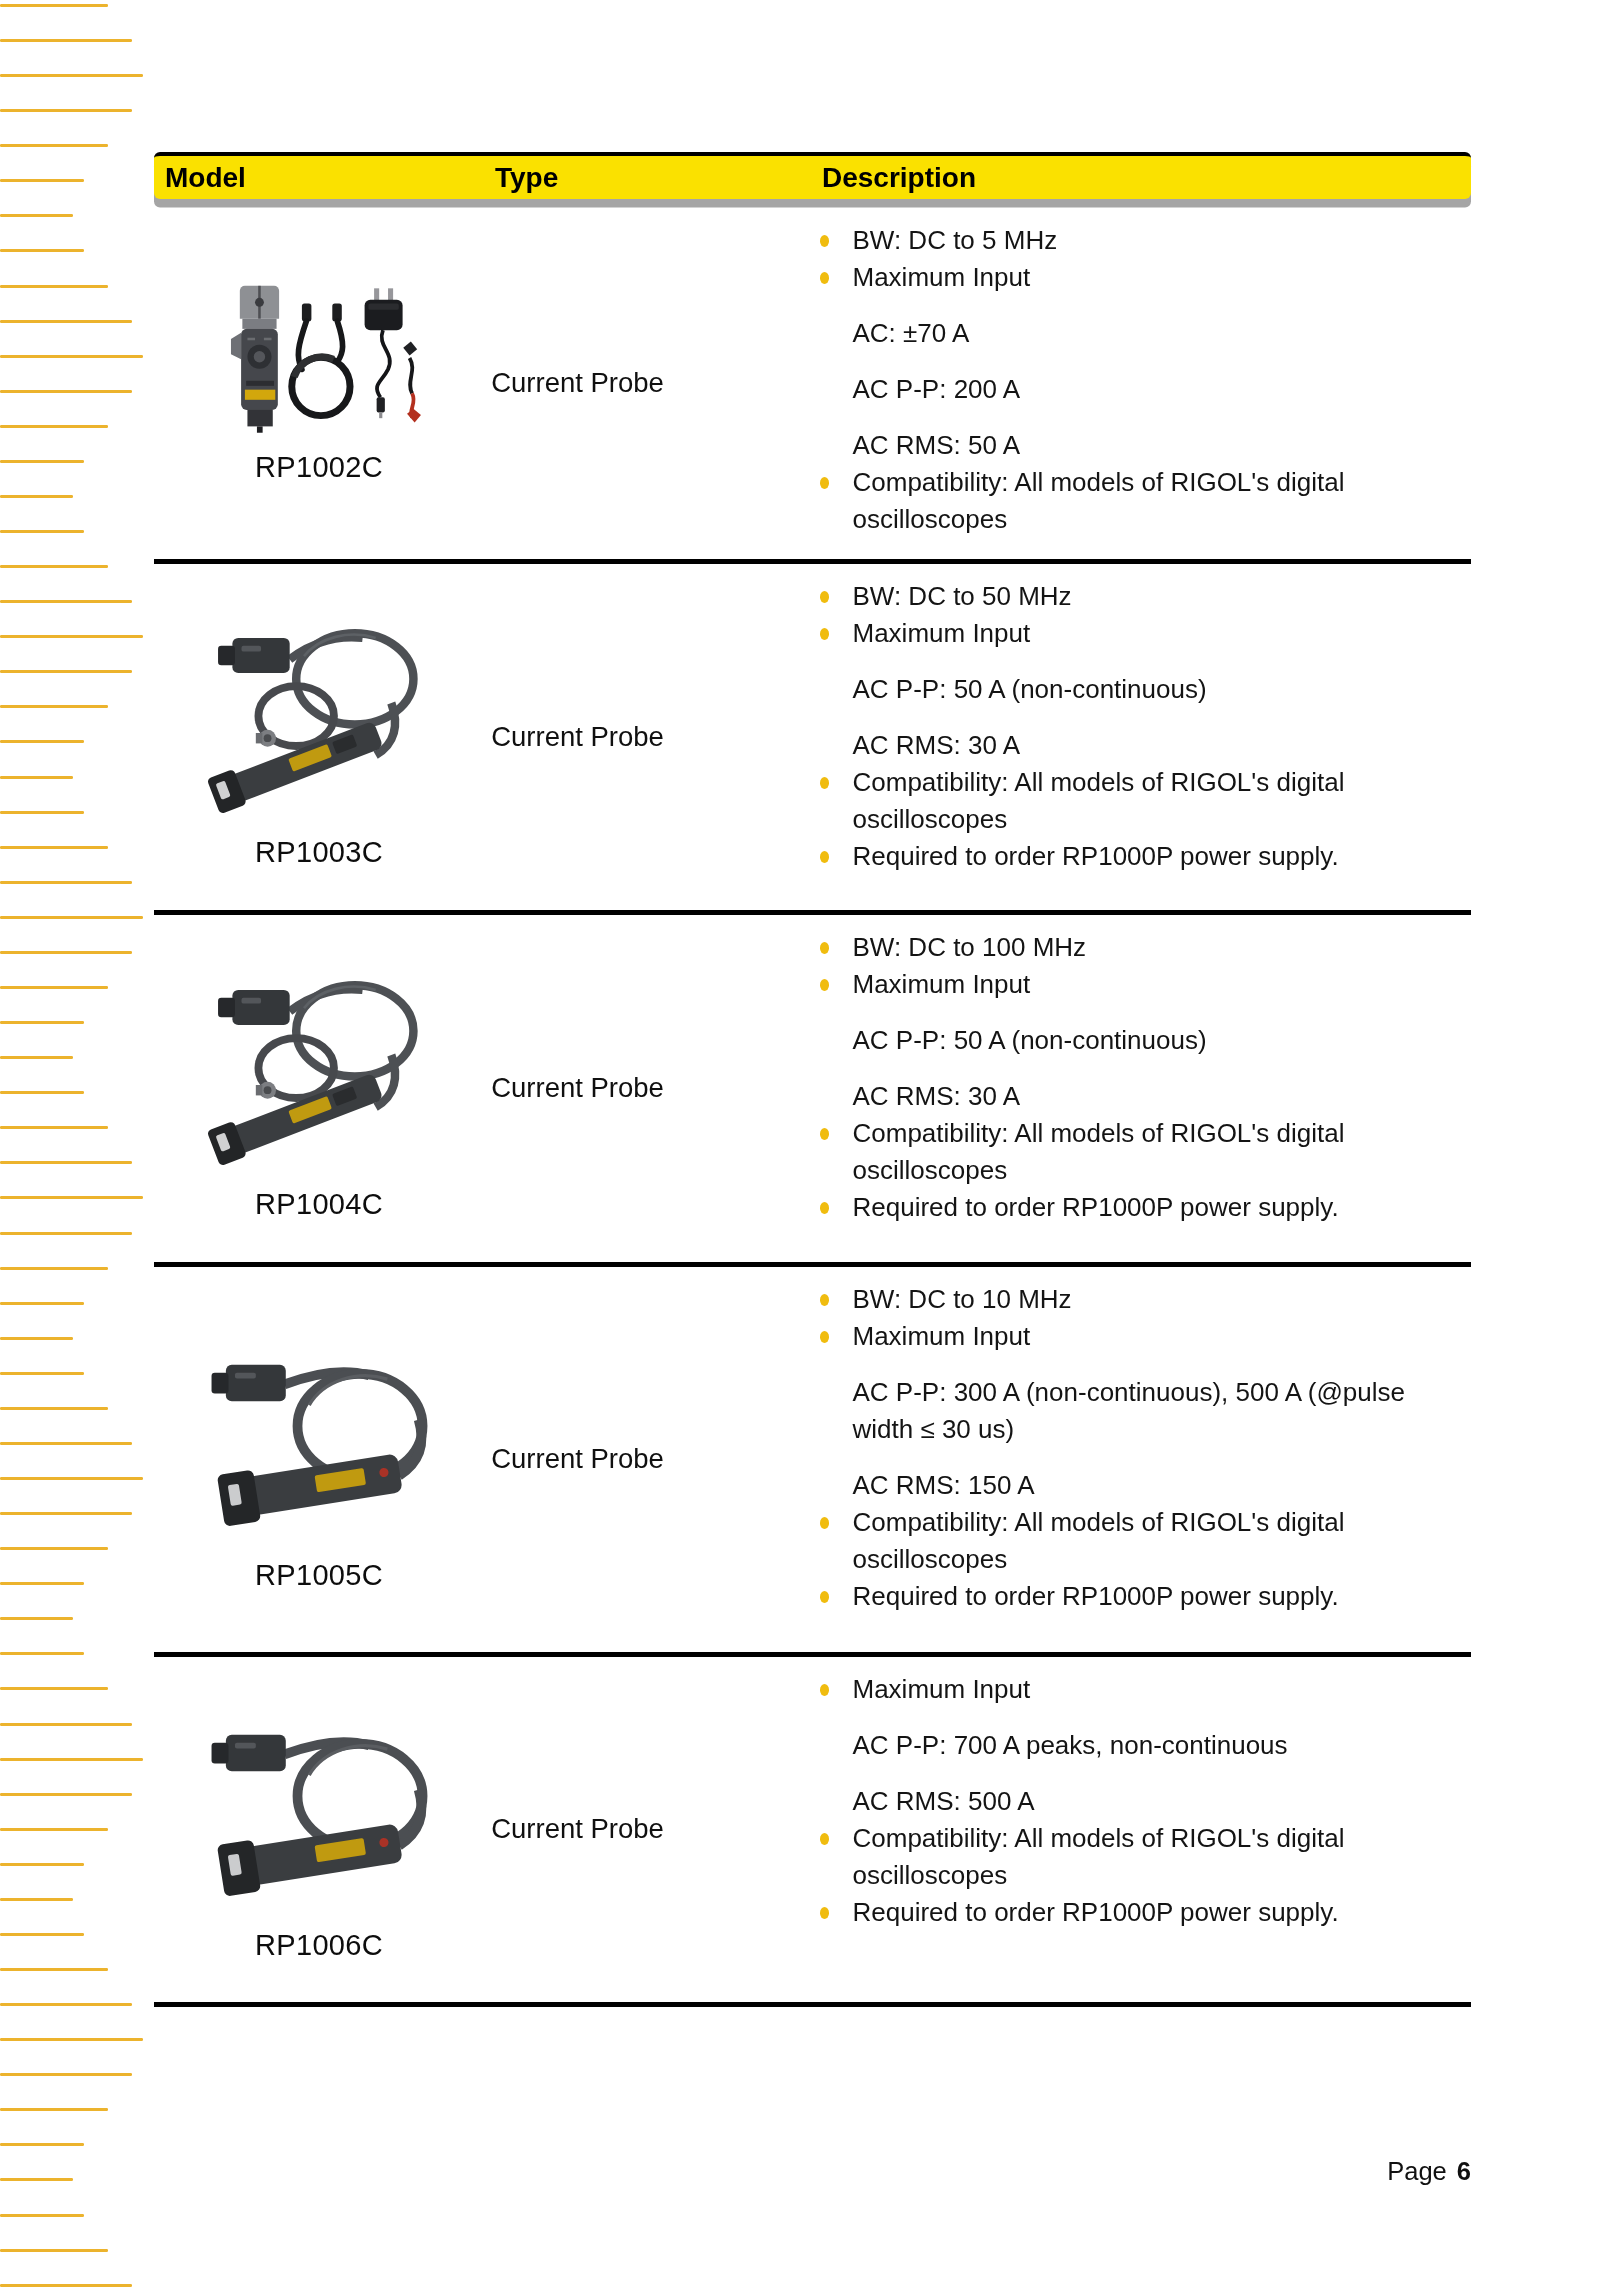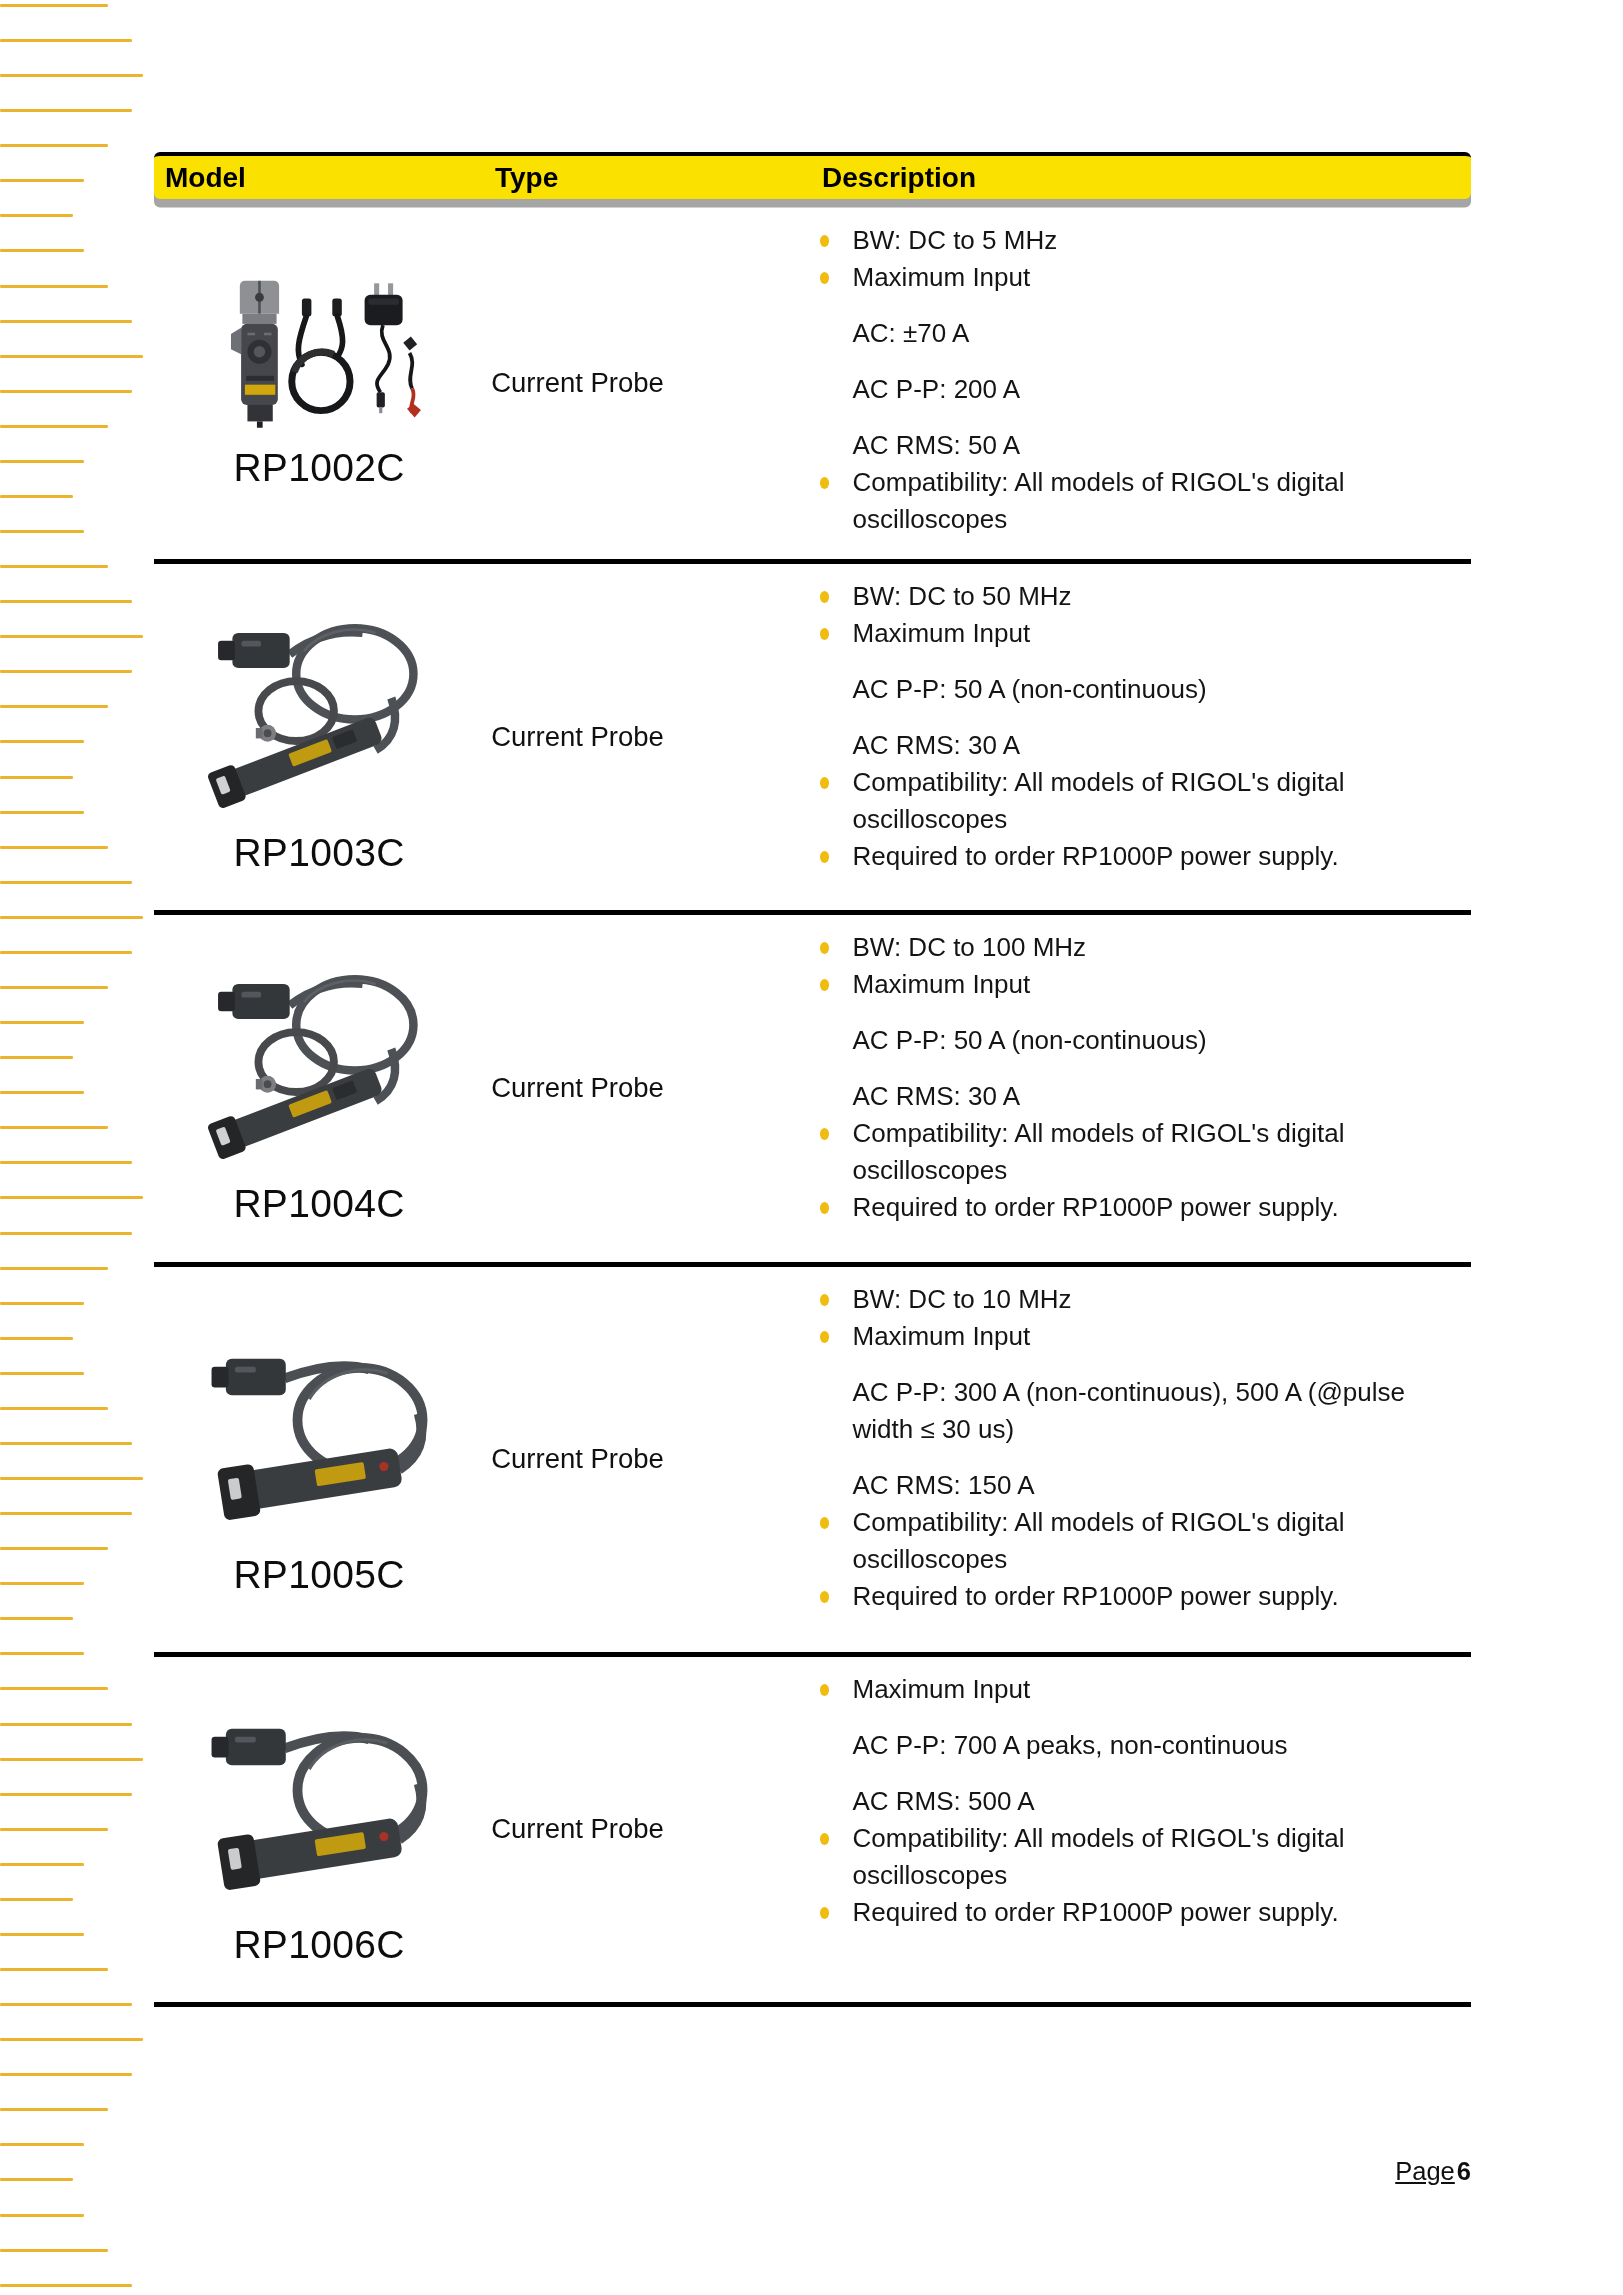--- a/index.html
+++ b/index.html
@@ -29,34 +29,34 @@
   .trow:nth-child(3){min-height:347px;}
   .trow:nth-child(4){min-height:385px;}
   .trow:nth-child(5){min-height:345px;}
 
   .trow .cell.model{display:flex;flex-direction:column;align-items:center;
                     justify-content:center;gap:17px;padding:17px 6.5px;}
   .pimg{display:block;}
   .pimg-kit{width:222px;height:152px;}
   .pimg-slim{width:254px;height:215px;}
   .pimg-clamp{width:254px;height:215px;}
-  .mlabel{font-size:39px;color:#0d0d0d;letter-spacing:0.3px;}
+  .mlabel{font-size:29px;color:#0d0d0d;letter-spacing:0.3px;}
 
   .trow .cell.type{display:flex;align-items:center;font-size:27.5px;padding-left:7.2px;color:#101010;}
 
   .trow .cell.desc{padding:14.4px 41px 9.2px 8.5px;font-size:26px;line-height:37px;}
   .dline{display:flex;align-items:flex-start;}
   .dline .bullet{flex:0 0 33px;padding-top:13px;}
   .dline .bullet i{display:block;width:9.8px;height:12.4px;border-radius:50%;background:#F0BC0F;}
   .dline.indent{margin-top:19px;padding-left:33px;}
   .dtext{flex:1;min-width:0;}
 
   
   .footer{position:absolute;top:2157px;right:152px;font-size:25.5px;color:#101010;}
-  .footer .plabel{margin-right:2px;text-decoration:underline;}
+  .footer .plabel{margin-right:10px;}
   .footer b{font-weight:bold;}
 
   .symdefs{position:absolute;width:0;height:0;overflow:hidden;}
 </style>
 </head>
 <body>
 
 <div class="page">
 
   <div class="stripes">

